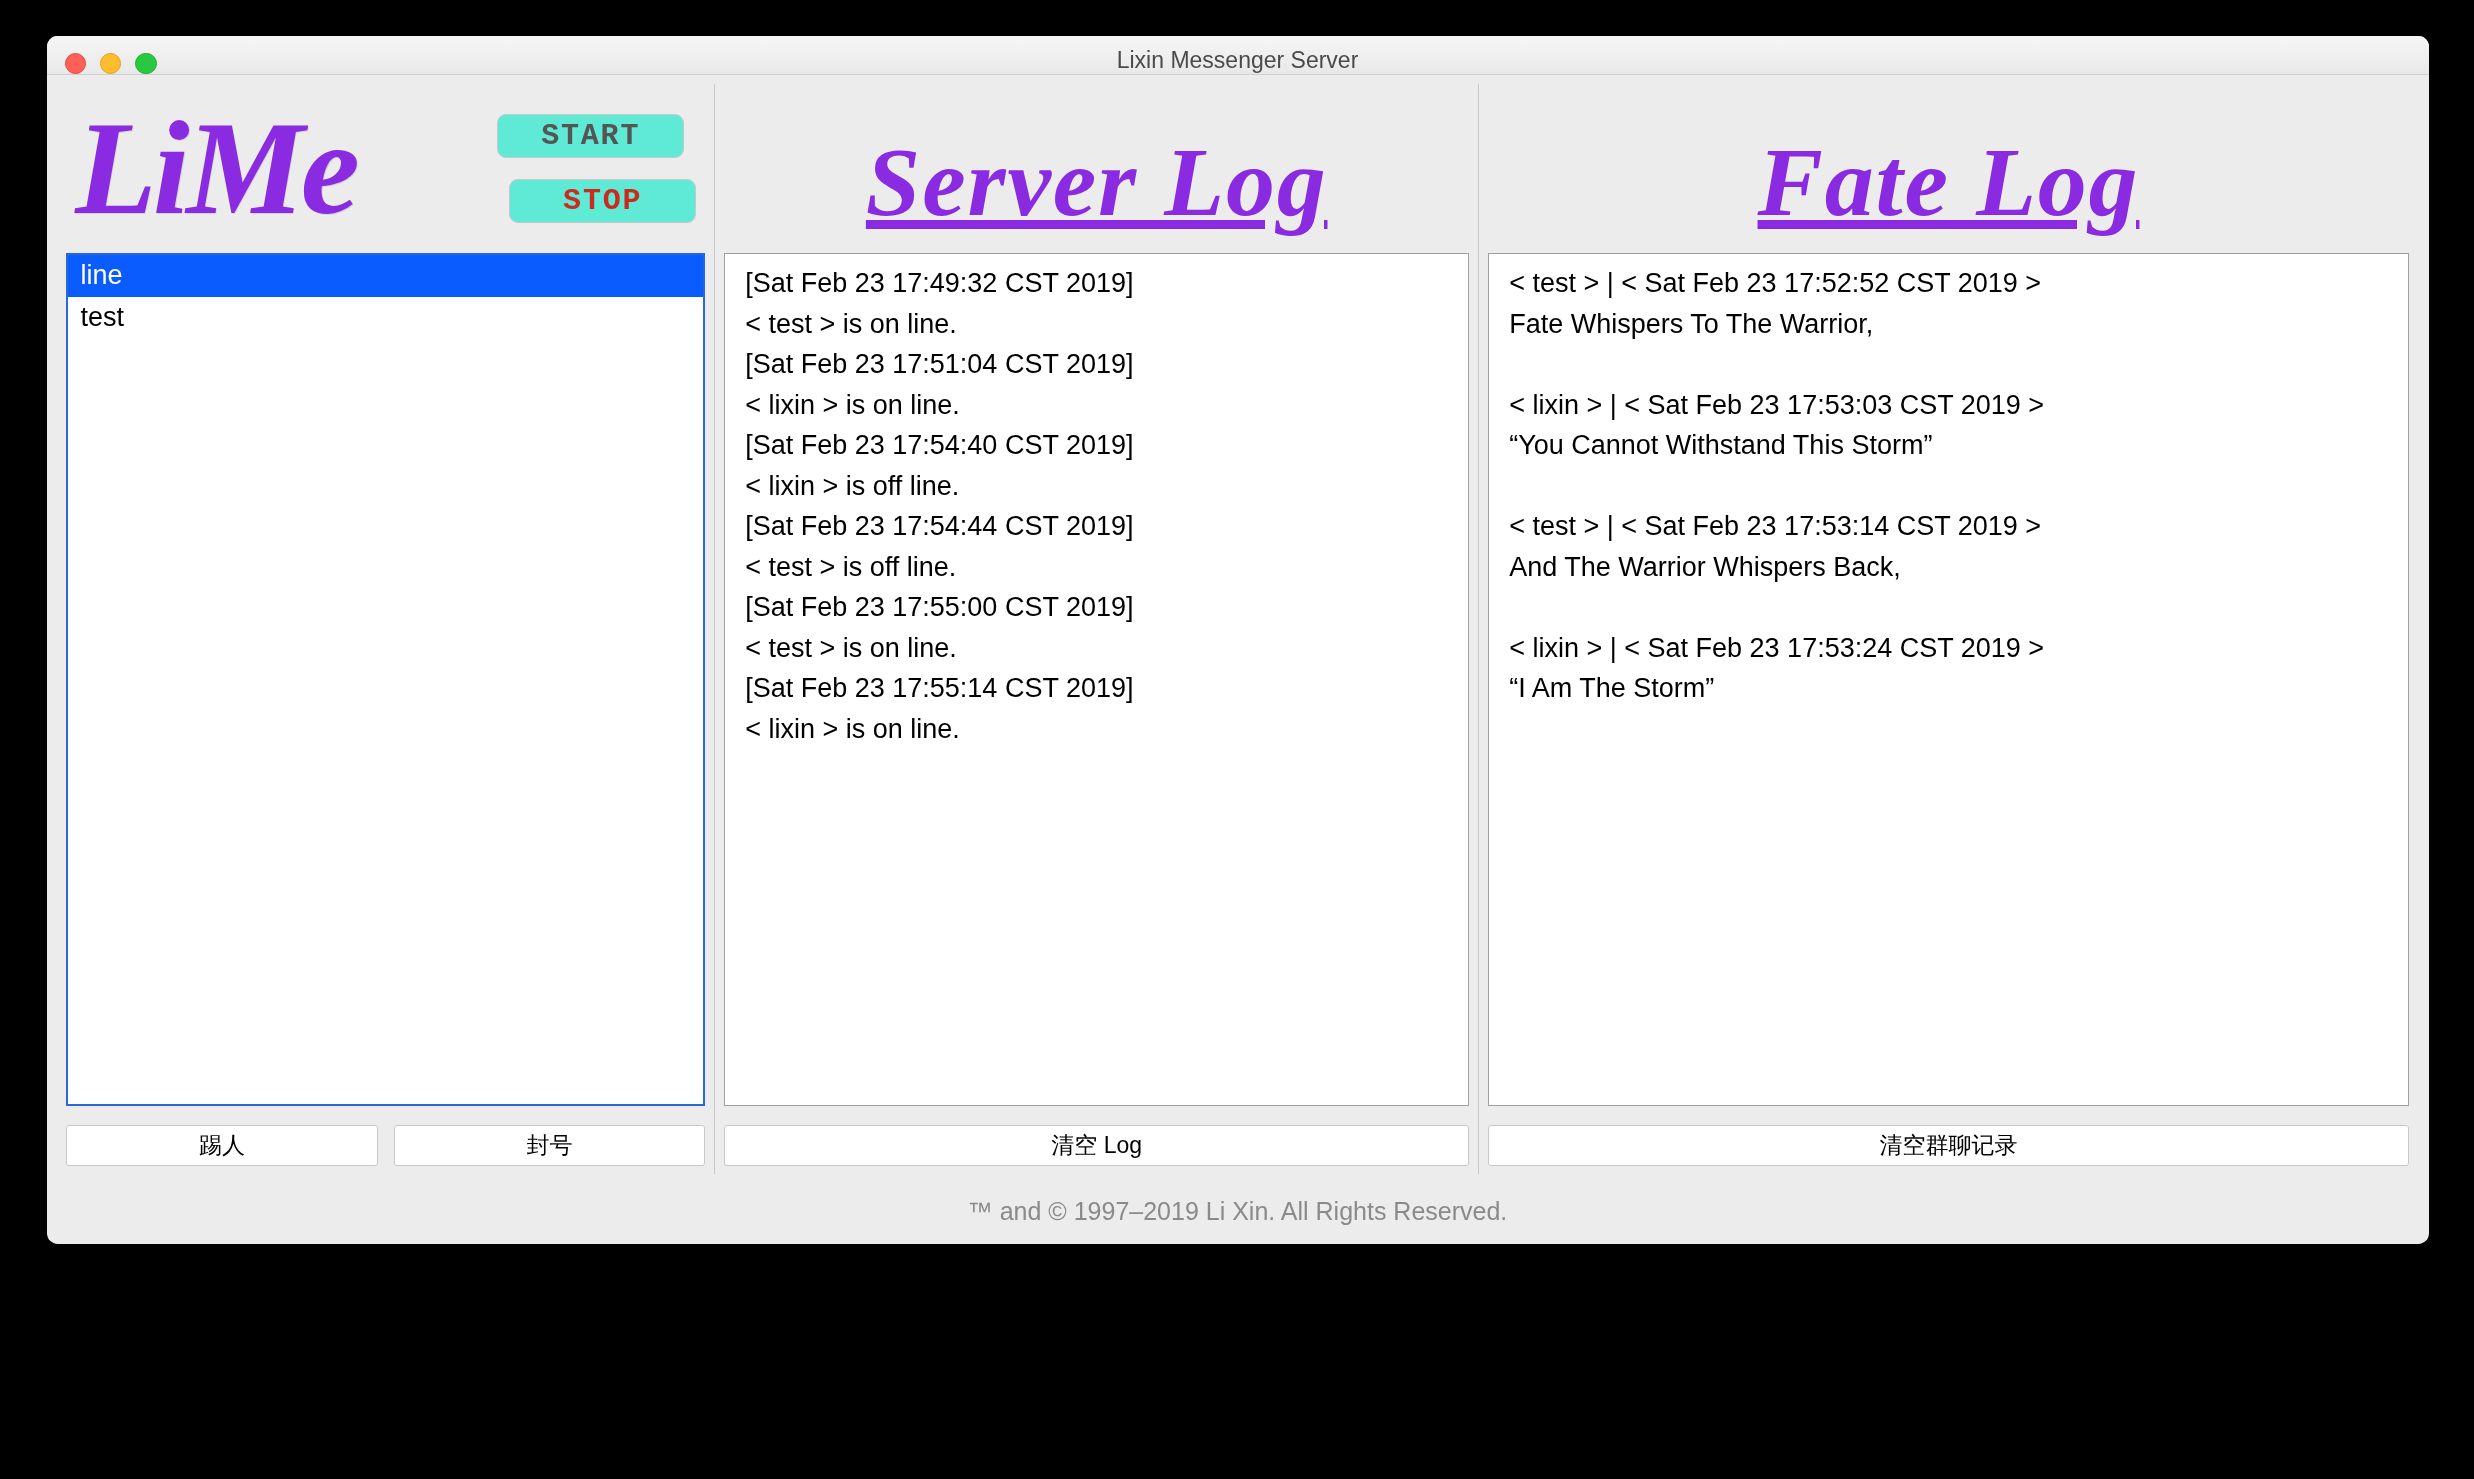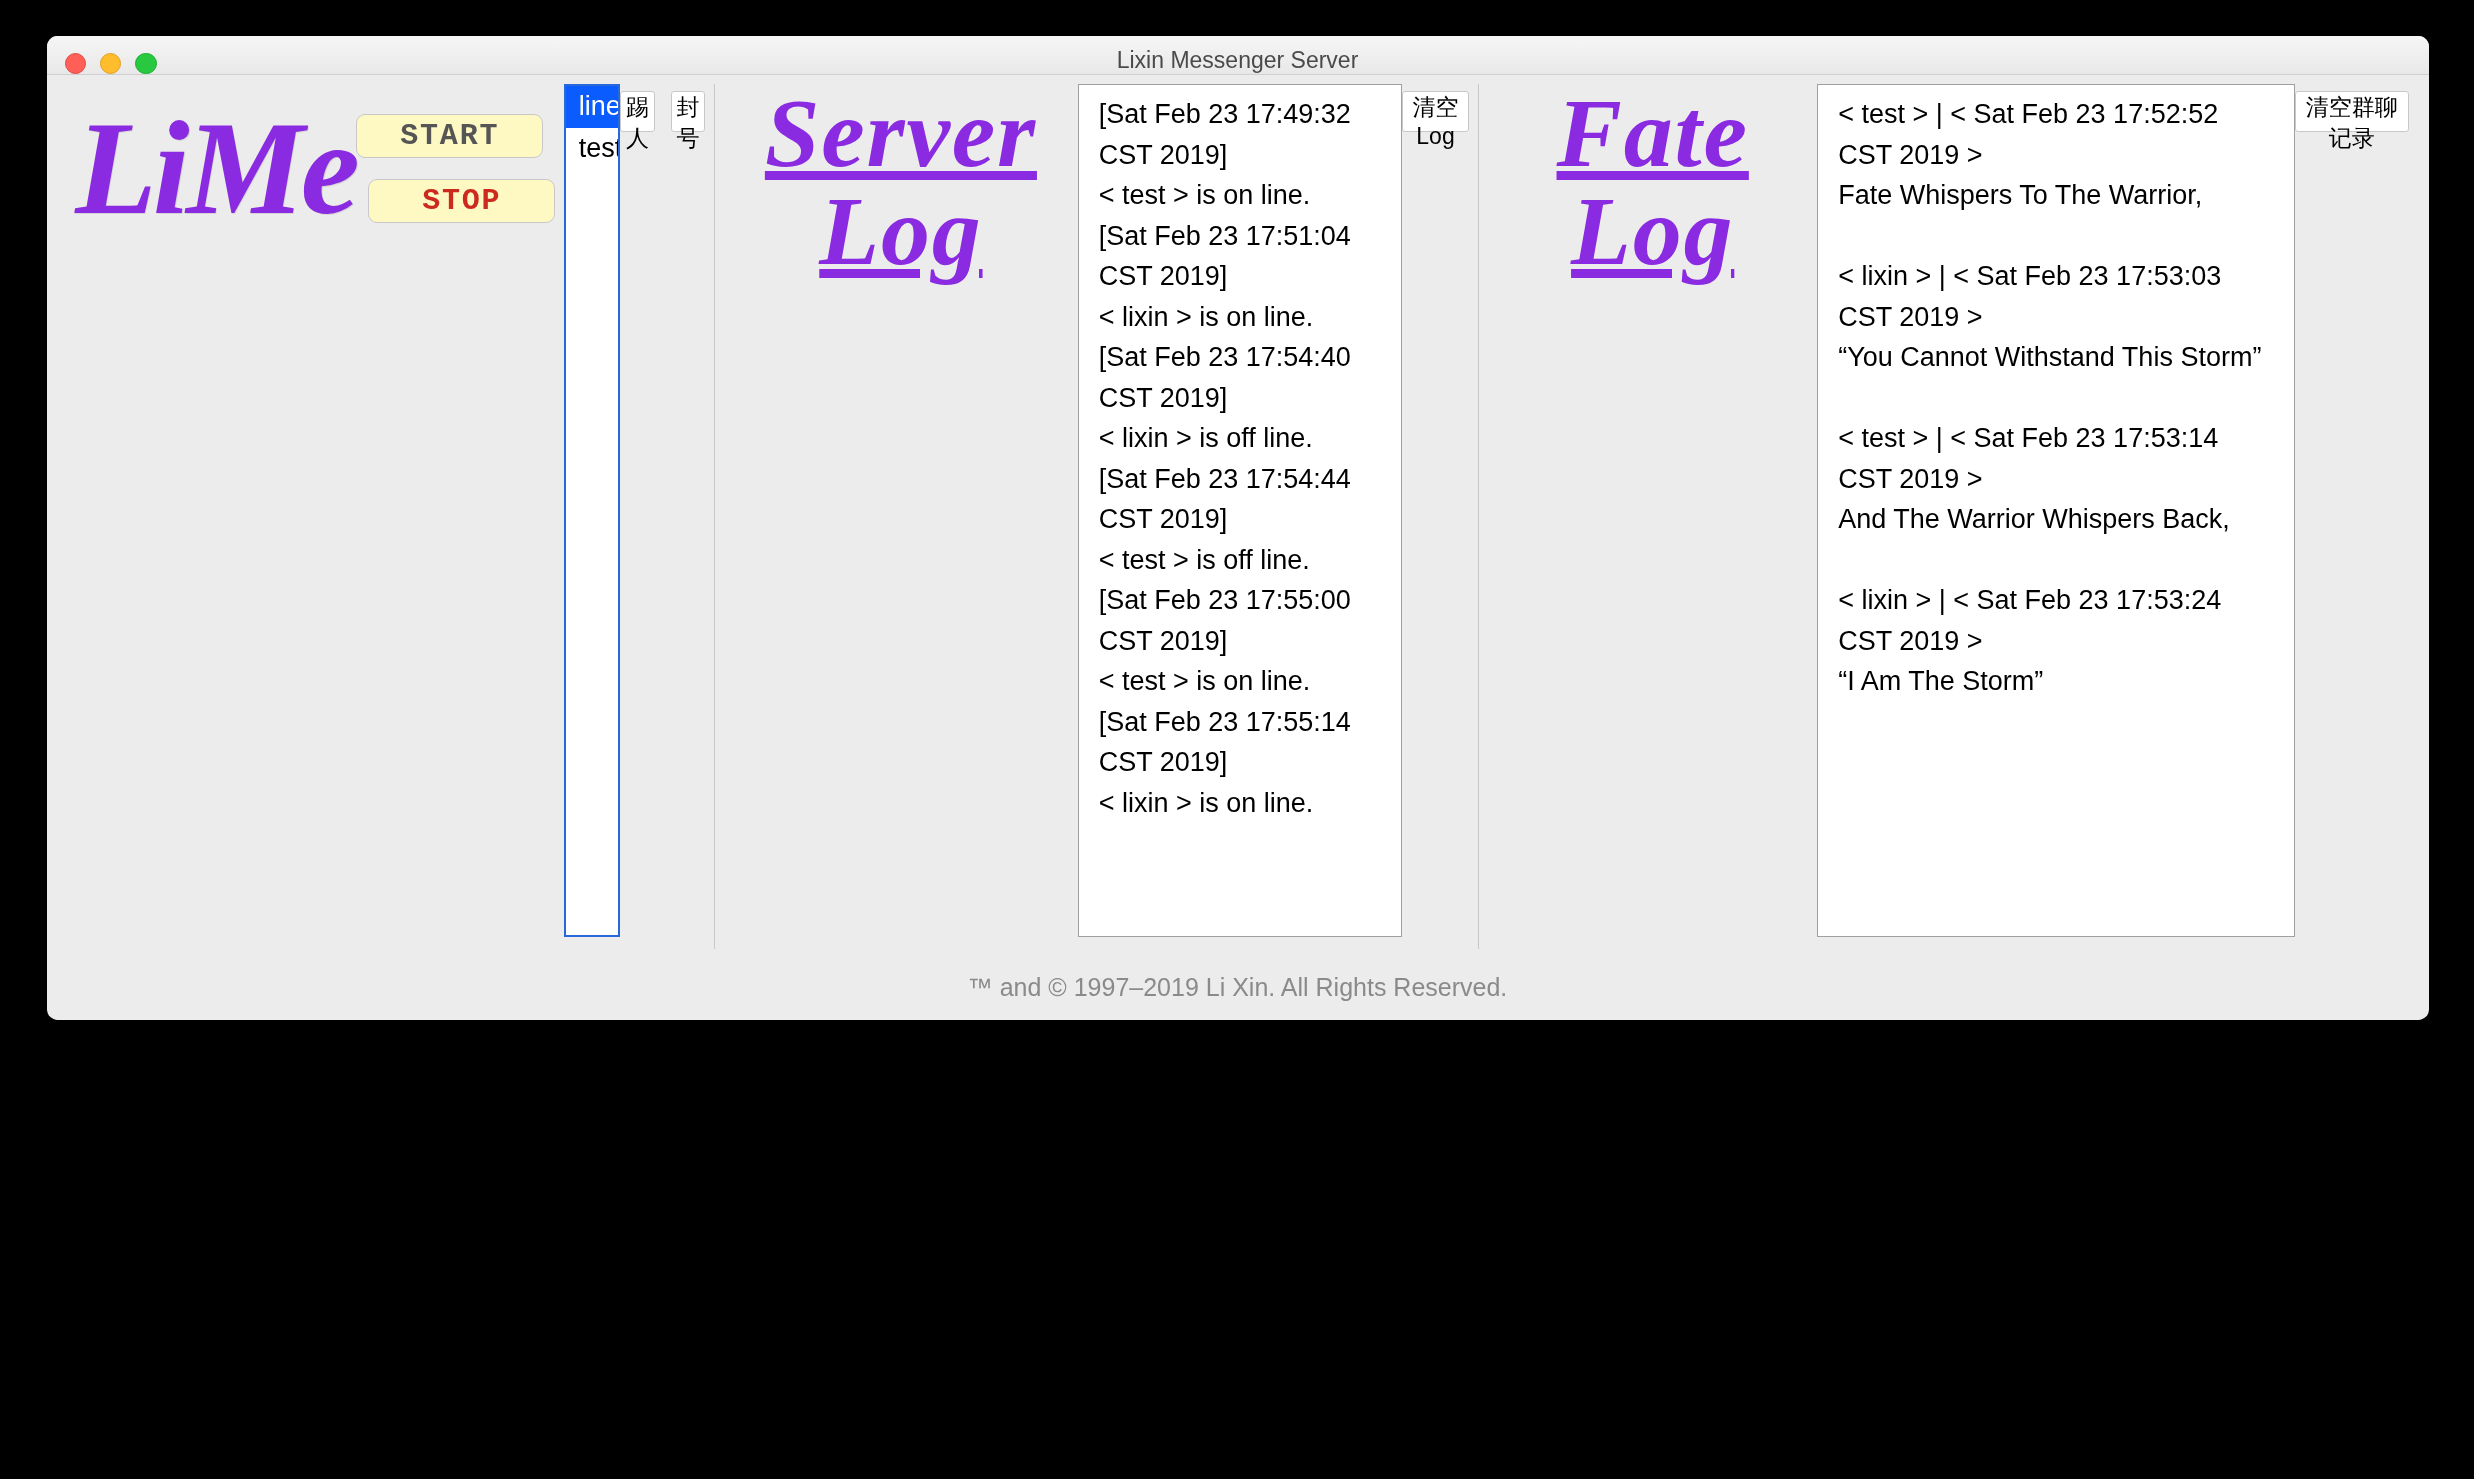--- a/index.html
+++ b/index.html
@@ -49,21 +49,21 @@
       color: #4a4a4a;
     }
     .content {
       display: flex;
       padding: 9px 10.7px 9px 10.7px;
       gap: 0;
       background: #ececec;
     }
     .panel {
       display: flex;
-      flex-direction: row;
+      flex-direction: column;
       padding: 0 9px;
     }
     .panel-left { width: 658px; border-right: 1.8px solid #c8c8c8; }
     .panel-mid { width: 764px; border-right: 1.8px solid #c8c8c8; }
     .panel-right { flex: 1; }
 
     .header-row {
       display: flex;
       align-items: center;
       justify-content: space-between;
@@ -94,21 +94,21 @@
       text-decoration: underline;
     }
     .controls-col {
       display: flex;
       flex-direction: column;
       gap: 21.3px;
     }
     .ctrl-btn {
       width: 187px;
       height: 44px;
-      background: #fef9c3;
+      background: #5eead4;
       border: 0.9px solid #c8c8c8;
       border-radius: 9px;
       font-size: 30px;
       font-weight: bold;
       font-family: "Courier New", monospace;
       cursor: pointer;
       letter-spacing: 1.8px;
     }
     .ctrl-start { color: #555; }
     .ctrl-stop { color: #cc2a1e; margin-left: 12px; }

